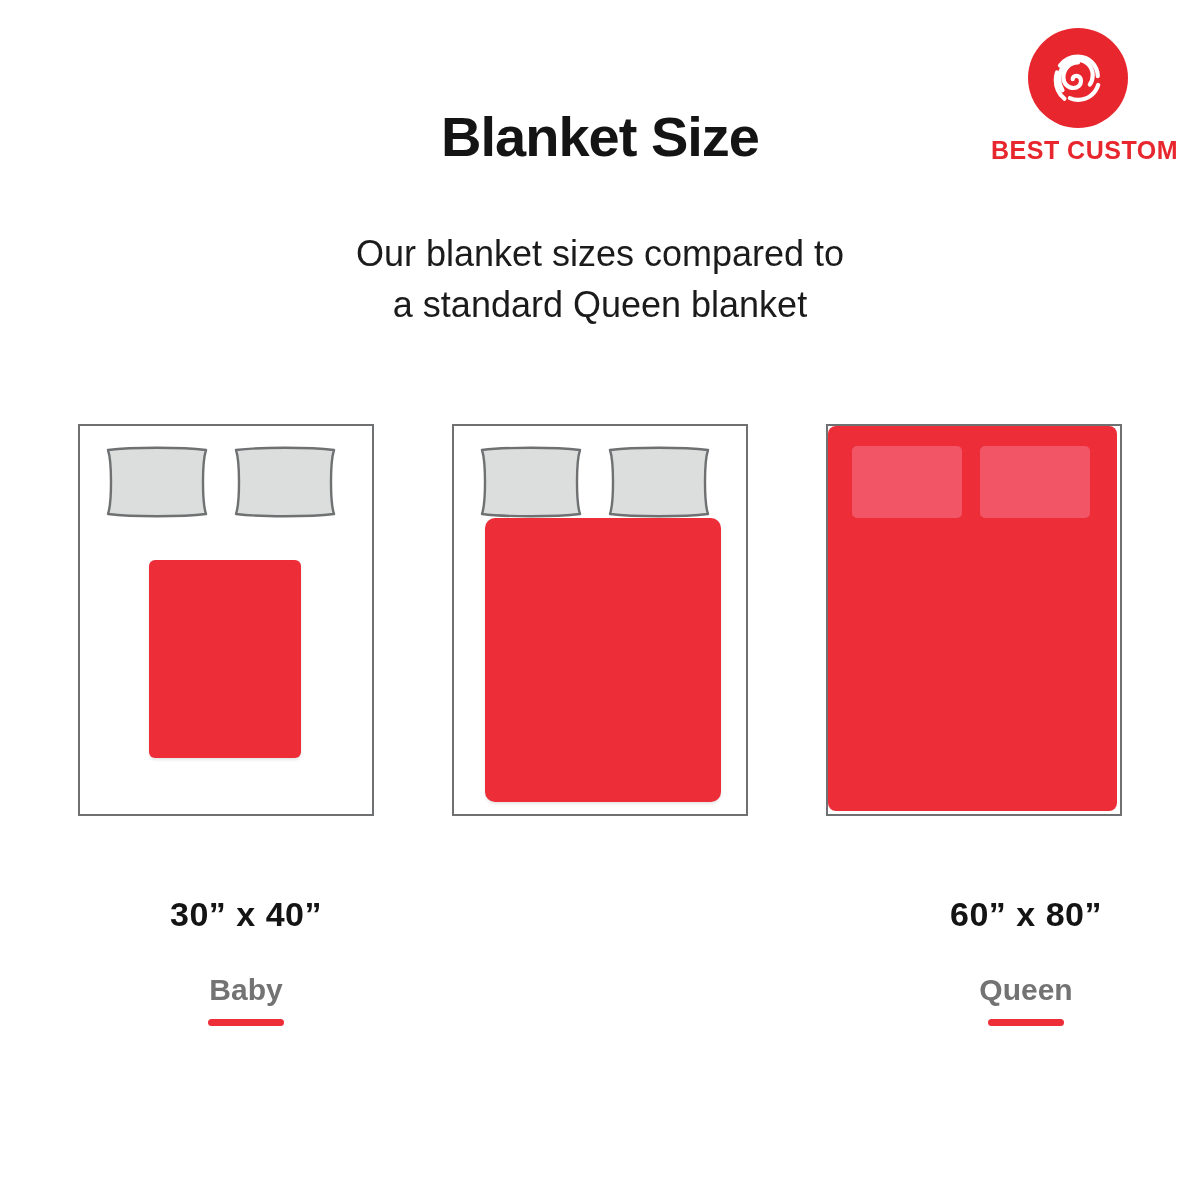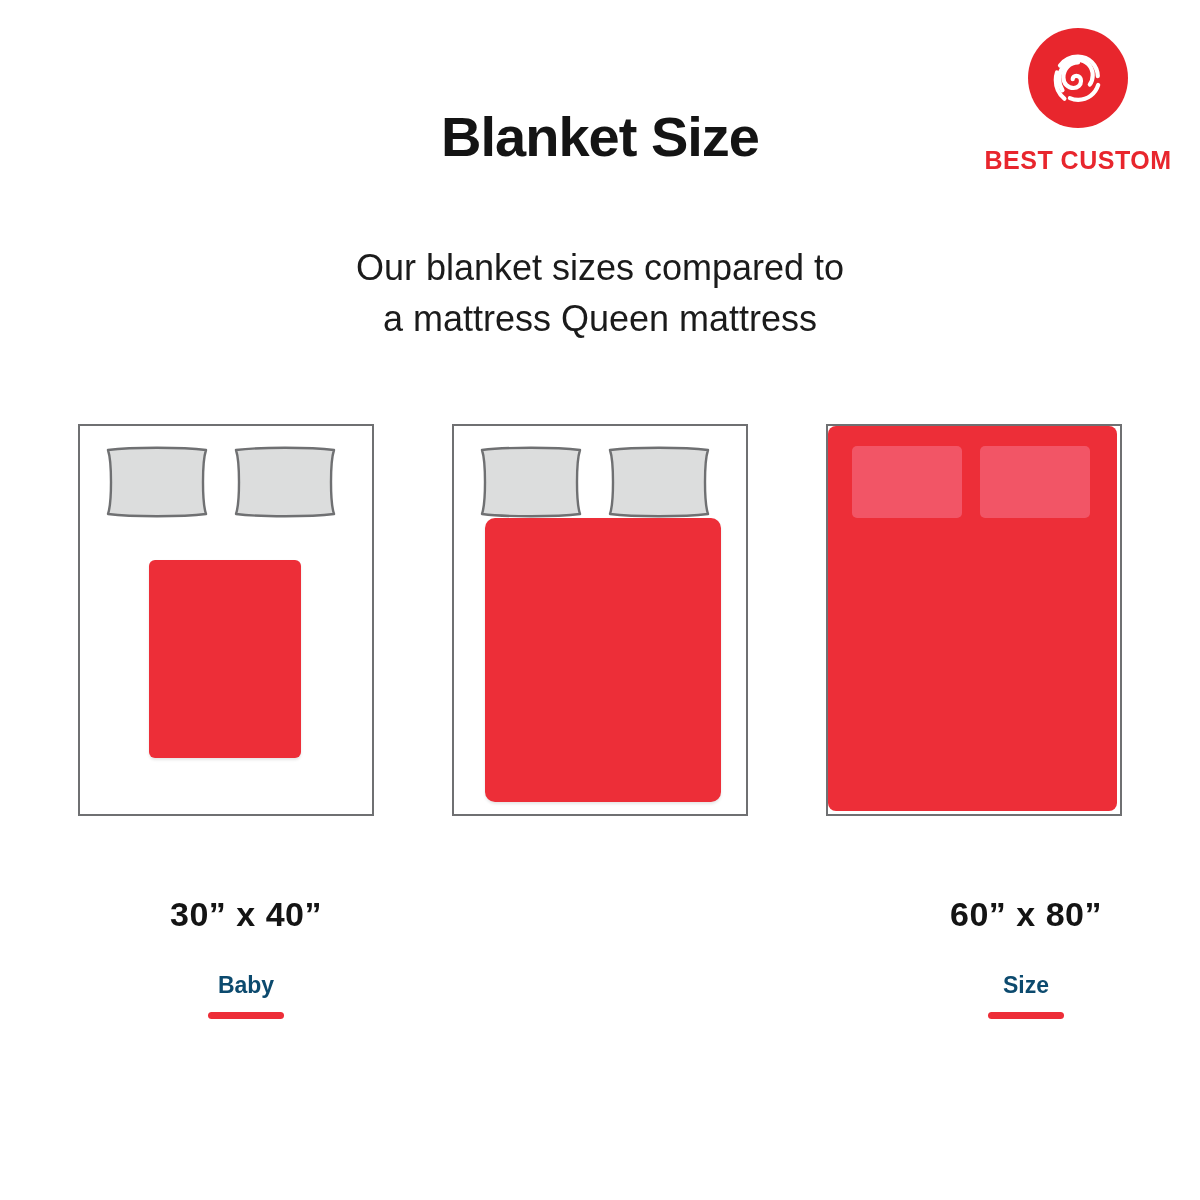--- a/index.html
+++ b/index.html
@@ -8,47 +8,47 @@
     background:#ffffff;
     font-family:"Liberation Sans", sans-serif;
     overflow:hidden;
   }
   .page { position:relative; width:1200px; height:1200px; background:#ffffff; }
 
   
   .brand { position:absolute; top:26px; right:22px; width:200px; text-align:center; }
   .brand-mark { width:104px; height:104px; margin:0 auto; display:block; }
   .brand-name {
-    margin-top:16px;
+    margin-top:6px;
     font-size:25px;
     font-weight:bold;
     letter-spacing:0.5px;
     color:#E8262D;
     font-family:"Liberation Sans", sans-serif;
     white-space:nowrap;
+    text-align:right;
   }
 
   
   .title {
     position:absolute; top:108px; left:0; width:1200px;
     text-align:center;
     font-size:56px;
     font-weight:bold;
     letter-spacing:-1px;
     color:#141414;
     line-height:1.05;
   }
   .subtitle {
     position:absolute; top:228px; left:0; width:1200px;
     text-align:center;
     font-size:36px;
     font-weight:400;
     color:#1b1b1b;
     line-height:1.42;
-    margin-top:14px;
   }
   .subtitle span { display:block; }
 
   
   .beds { position:absolute; top:424px; left:0; width:1200px; height:400px; }
   .bed-col { position:absolute; top:0; width:296px; height:392px; }
   .bed-col.c1 { left:78px; }
   .bed-col.c2 { left:452px; }
   .bed-col.c3 { left:826px; }
 
@@ -106,23 +106,23 @@
 
   .cap-dims {
     font-size:34px;
     font-weight:bold;
     color:#141414;
     letter-spacing:0.5px;
     line-height:1.1;
   }
   .cap-name {
     margin-top:40px;
-    font-size:23px;
-    font-weight:bold;
-    color:#0c4a6e;
+    font-size:30px;
+    font-weight:bold;
+    color:#737373;
     line-height:1.1;
   }
   .cap-rule {
     margin:13px auto 0;
     width:76px; height:7px;
     background:#ED2E38;
     border-radius:4px;
   }
 </style>
 </head>
@@ -140,21 +140,21 @@
         <path d="M71.8 50.2C71.4 39.3 63 30.6 52 30.6c-7.5 0-13.9 3.4-18 8.9"></path>
         <path d="M31 46.4c-0.8 2.4-1.2 5-1.2 7.7 0 7.6 3.3 14.3 8.6 18.6"></path>
       </g>
     </svg>
     <div class="brand-name">BEST CUSTOM</div>
   </div>
 
   <div class="title">Blanket Size</div>
   <div class="subtitle">
     <span>Our blanket sizes compared to</span>
-    <span>a mattress Queen mattress</span>
+    <span>a standard Queen blanket</span>
   </div>
 
   <div class="beds">
 
     <div class="bed-col c1">
       <div class="bed-frame"></div>
       <div class="pillow left">
         <svg viewBox="0 0 110 72">
           <path d="M6 4 C30 1, 80 1, 104 4 C100 16, 100 56, 104 68 C80 71, 30 71, 6 68 C10 56, 10 16, 6 4 Z" fill="#DCDDDD" stroke="#6F7072" stroke-width="2.4" stroke-linejoin="round"></path>
         </svg>
@@ -196,19 +196,19 @@
 
     <div class="cap-col c1">
       <div class="cap-dims">30” x 40”</div>
       <div class="cap-name">Baby</div>
       <div class="cap-rule"></div>
     </div>
 
 
     <div class="cap-col c3">
       <div class="cap-dims">60” x 80”</div>
-      <div class="cap-name">Size</div>
+      <div class="cap-name">Queen</div>
       <div class="cap-rule"></div>
     </div>
 
   </div>
 
 </div>
 
 </body></html>

